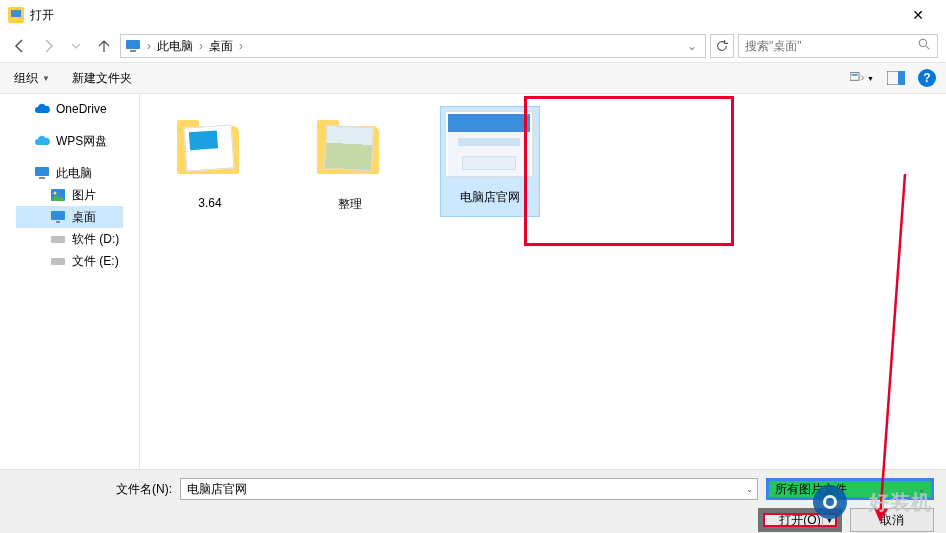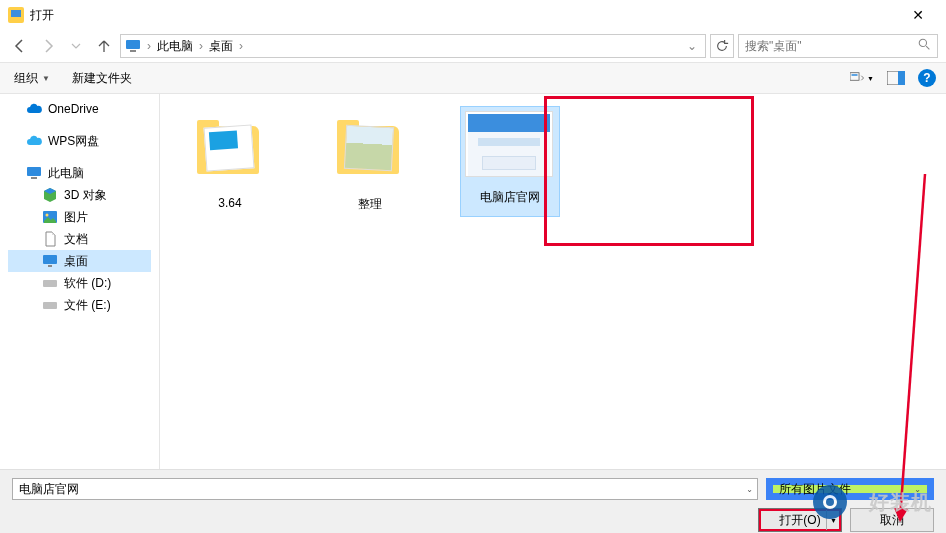--- a/index.html
+++ b/index.html
@@ -25,21 +25,21 @@
 .search .sico { color: #888; cursor: pointer; }
 
 .toolrow { height: 32px; border-top: 1px solid #e5e5e5; border-bottom: 1px solid #e5e5e5; background: #f7f7f7; display: flex; align-items: center; padding: 0 10px; gap: 14px; }
 .toolbtn { display: flex; align-items: center; gap: 4px; cursor: pointer; padding: 2px 4px; }
 .toolbtn .dd { font-size: 8px; color: #555; }
 .toolrow .rside { margin-left: auto; display: flex; align-items: center; gap: 10px; }
 .iconbtn { width: 24px; height: 20px; display: flex; align-items: center; justify-content: center; cursor: pointer; }
 .helpico { width: 18px; height: 18px; border-radius: 50%; background: #0078d7; color: #fff; display: flex; align-items: center; justify-content: center; font-size: 12px; font-weight: bold; cursor: pointer; }
 
 .mainarea { display: flex; height: 375px; }
-.sidebar { width: 160px; border-right: 1px solid #e5e5e5; overflow-y: auto; padding: 4px 8px; text-align: center; }
+.sidebar { width: 140px; border-right: 1px solid #e5e5e5; overflow-y: auto; padding: 4px 16px; text-align: center; }
 .sitem { display: flex; align-items: center; height: 22px; padding-left: 18px; cursor: pointer; gap: 6px; }
 .sitem.sub { padding-left: 34px; }
 .sitem.sel { background: #cce8ff; }
 .sitem .sico { width: 16px; height: 16px; flex-shrink: 0; }
 .sitem .lbl { font-size: 12px; white-space: nowrap; }
 .sidebar .gap { height: 10px; }
 
 .content { flex: 1; padding: 12px 20px; position: relative; }
 .items { display: flex; gap: 40px; }
 .fitem { width: 100px; text-align: center; cursor: pointer; padding: 4px; }
@@ -64,25 +64,25 @@
 .redbox.file { top: 2px; left: 384px; width: 210px; height: 150px; }
 .redbox.btn { bottom: -1px; left: -1px; right: -1px; top: -1px; border-width: 2px; }
 
 .arrow-svg { position: absolute; top: 10px; left: 420px; width: 500px; height: 430px; pointer-events: none; z-index: 5; }
 
 .footer { background: #f0f0f0; border-top: 1px solid #e0e0e0; padding: 8px 12px; }
 .frow { display: flex; align-items: center; gap: 8px; margin-bottom: 8px; }
 .frow .flbl { width: 160px; text-align: right; font-size: 12px; }
 .frow .fcombo { flex: 1; height: 22px; border: 1px solid #adadad; background: #fff; display: flex; align-items: center; padding: 0 6px; position: relative; }
 .frow .fcombo .dd { position: absolute; right: 4px; font-size: 8px; color: #555; }
-.filter { width: 168px; height: 22px; border: 7px solid #3b82f6; background: #bef264; display: flex; align-items: center; padding: 0 6px; position: relative; }
+.filter { width: 168px; height: 22px; border: 3px solid #3b82f6; background: #22c55e; display: flex; align-items: center; padding: 0 6px; position: relative; }
 .filter .dd { position: absolute; right: 6px; font-size: 8px; color: #555; }
 .btnrow { display: flex; justify-content: flex-end; gap: 8px; }
 .winbtn { width: 84px; height: 24px; border: 1px solid #adadad; background: #e9e9e9; cursor: pointer; font-size: 12px; display: flex; align-items: center; justify-content: center; position: relative; }
-.winbtn.primary { border: 2px solid #737373; }
+.winbtn.primary { border: 6px solid #737373; }
 .winbtn .split { position: absolute; right: 0; top: 0; bottom: 0; width: 14px; border-left: 1px solid #adadad; display: flex; align-items: center; justify-content: center; font-size: 7px; }
 
 
 .ico-cloud { fill: #0078d7; }
 
 .watermark { position: absolute; right: 14px; bottom: 14px; display: flex; align-items: center; gap: 22px; opacity: 0.85; pointer-events:none; z-index:6;}
 .watermark .eye { width: 34px; height: 34px; border-radius: 50%; background: #0a5aa8; display: flex; align-items: center; justify-content: center; }
 .watermark .eye .inner { width: 14px; height: 14px; border-radius: 50%; background: #fff; position: relative; }
 .watermark .eye .inner::after { content:""; position:absolute; inset:3px; border-radius:50%; background:#0a5aa8; }
 .watermark .txt { font-size: 20px; color: #c8c8c8; font-weight: 600; letter-spacing: 1px; }
@@ -198,39 +198,25 @@
     <div class="gap"></div>
     <div class="sitem">
       <svg class="sico" viewBox="0 0 16 16">
           <rect x="1" y="2" width="14" height="9" fill="#2e8bde" rx="1"></rect>
           <rect x="5" y="12" width="6" height="2" fill="#888"></rect>
         </svg>
       <span class="lbl">此电脑</span>
     </div>
     <div class="sitem sub">
       <svg class="sico" viewBox="0 0 16 16">
-          <path fill="#4db04d" d="M8 1l6 3v8l-6 3-6-3V4z"></path>
-          <path fill="#2e8bde" d="M8 1l6 3-6 3-6-3z"></path>
-        </svg>
-      <span class="lbl">3D 对象</span>
-    </div>
-    <div class="sitem sub">
-      <svg class="sico" viewBox="0 0 16 16">
           <rect x="1" y="2" width="14" height="12" fill="#2e8bde" rx="1"></rect>
           <circle cx="5" cy="6" r="1.5" fill="#ffd868"></circle>
           <path d="M2 12l4-4 3 3 2-2 3 3v2H2z" fill="#4db04d"></path>
         </svg>
       <span class="lbl">图片</span>
-    </div>
-    <div class="sitem sub">
-      <svg class="sico" viewBox="0 0 16 16">
-          <path fill="#fff" stroke="#888" d="M4 1h6l3 3v11H4z"></path>
-          <path fill="#ddd" d="M10 1v3h3z"></path>
-        </svg>
-      <span class="lbl">文档</span>
     </div>
     <div class="sitem sub sel">
       <svg class="sico" viewBox="0 0 16 16">
           <rect x="1" y="2" width="14" height="9" fill="#2e8bde" rx="1"></rect>
           <rect x="6" y="12" width="4" height="2" fill="#888"></rect>
         </svg>
       <span class="lbl">桌面</span>
     </div>
     <div class="sitem sub">
       <svg class="sico" viewBox="0 0 16 16">
@@ -283,20 +269,21 @@
 
     <svg class="arrow-svg" viewBox="0 0 500 430">
       <line x1="345" y1="70" x2="320" y2="415" stroke="#e4002b" stroke-width="2.5"></line>
       <polygon points="320,418 314,404 328,405" fill="#e4002b"></polygon>
     </svg>
   </div>
 </div>
 
 <div class="footer">
   <div class="frow">
+    <div class="flbl">文件名(N):</div>
     <div class="fcombo">
       <span>电脑店官网</span>
       <span class="dd">⌄</span>
     </div>
     <div class="filter">
       <span>所有图片文件</span>
       <span class="dd">⌄</span>
     </div>
   </div>
   <div class="btnrow">

